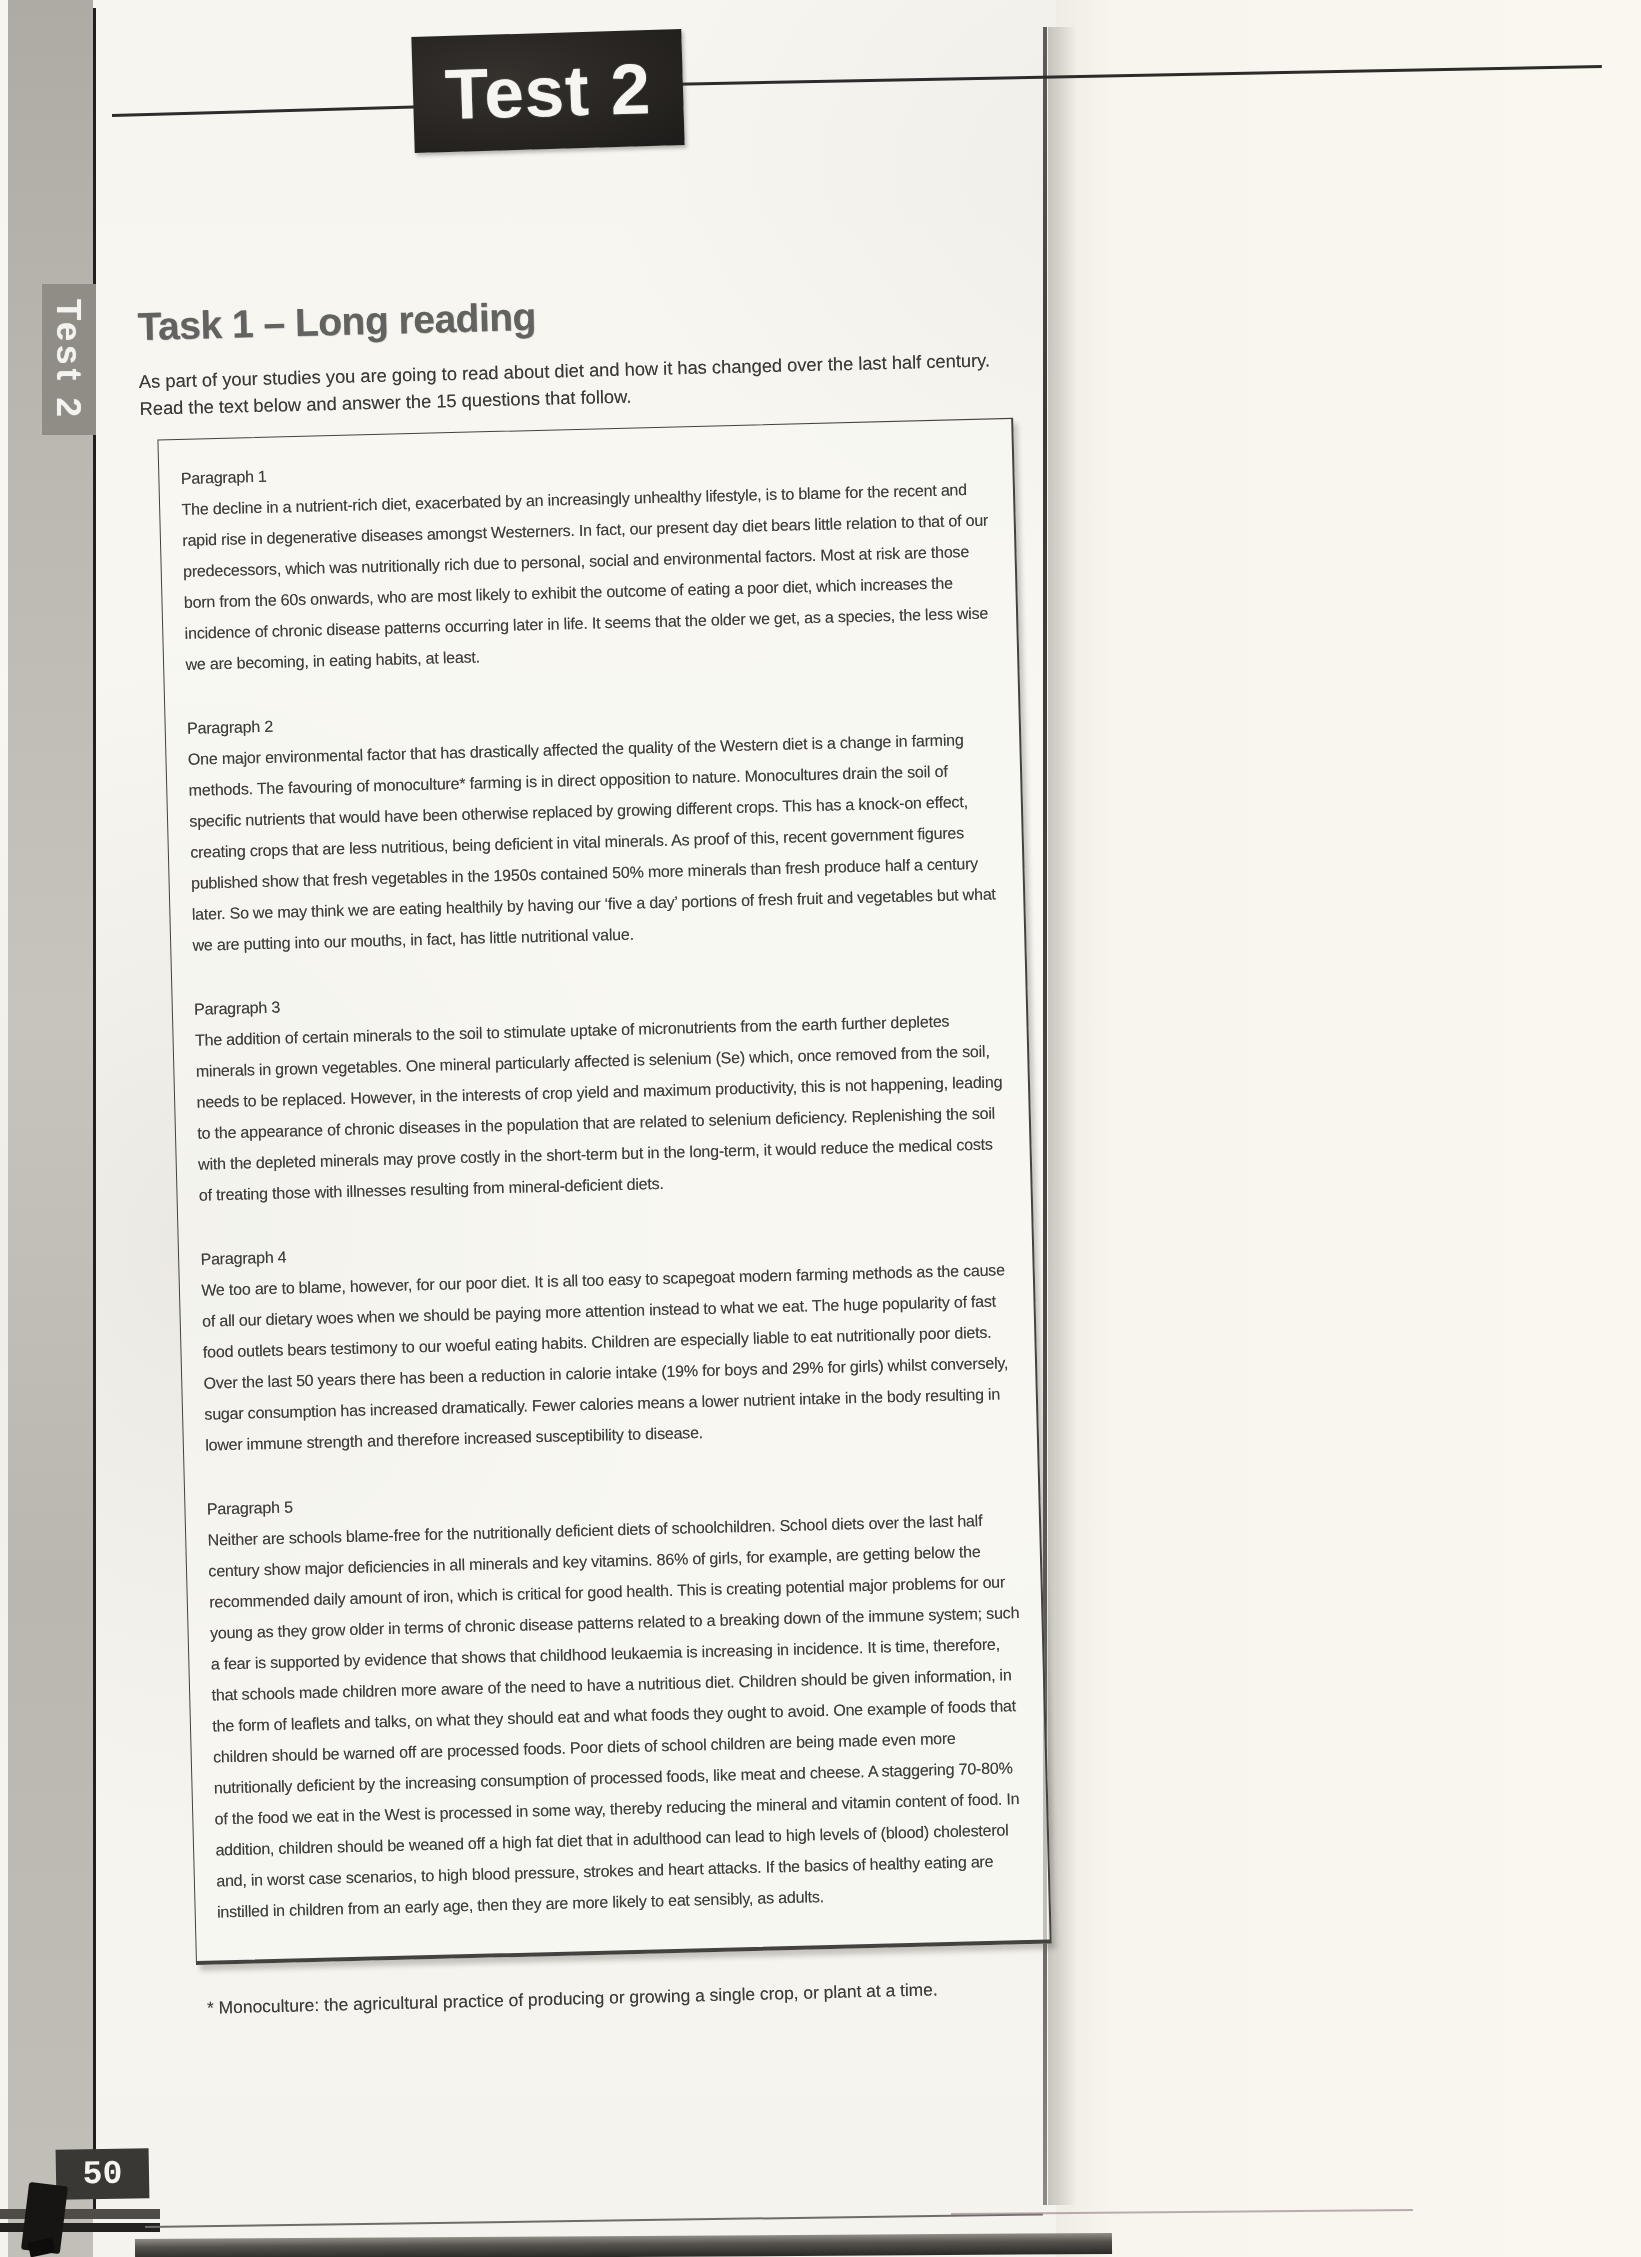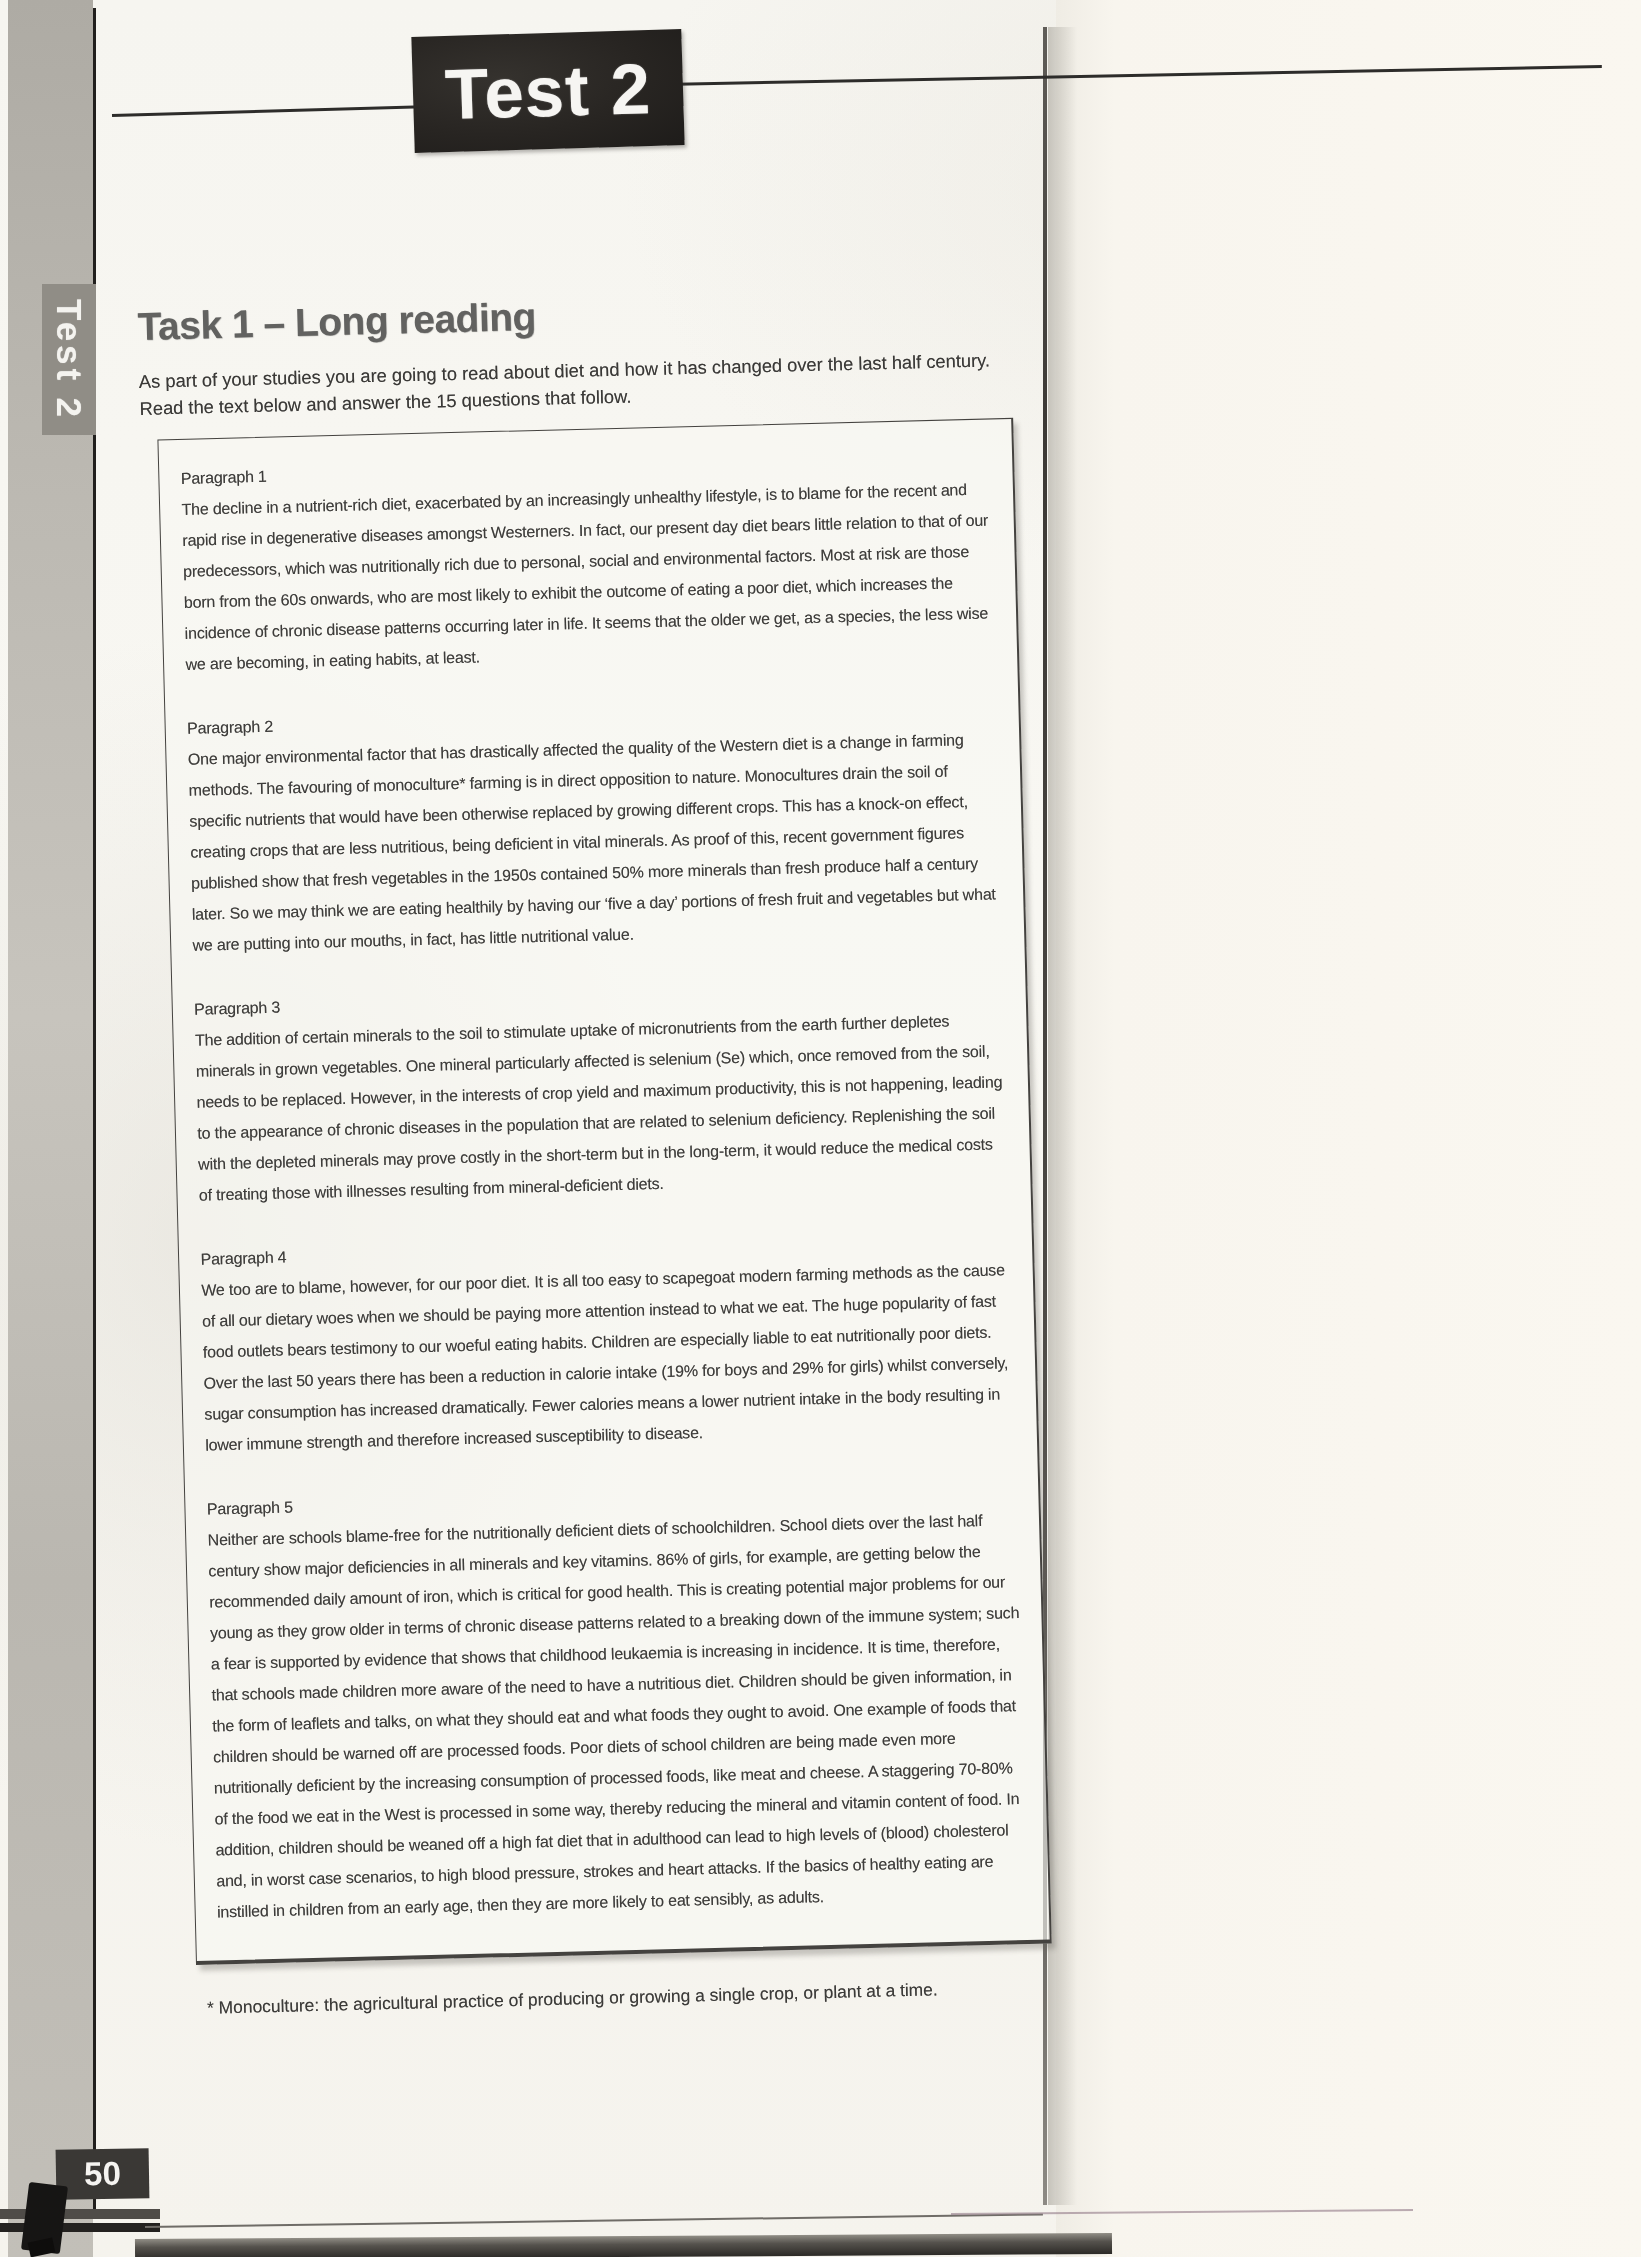--- a/index.html
+++ b/index.html
@@ -49,21 +49,21 @@
     border:1.9px solid #44423f;border-right-width:2.9px;border-bottom-width:4.8px;
     padding:23px 21px 33px 21px;box-shadow:3.9px 5.8px 5.8px rgba(95,92,86,.32);}
   .para{margin:0 0 33px 0;}
   .para:last-of-type{margin-bottom:0;}
   .para-label{font-size:16px;line-height:31px;letter-spacing:-0.2px;}
   .para-text{font-size:16px;line-height:31px;letter-spacing:-0.2px;text-align:left;}
   .footnote{margin:33px 0 0 27px;font-size:17.4px;color:#3c3b39;}
   
   .page-num-box{position:absolute;left:56px;top:2149px;width:93px;height:50px;background:#3a3835;
     display:flex;align-items:center;justify-content:center;transform:rotate(-1deg);}
-  .page-num-box span{color:#f5f4f1;font-size:33px;font-weight:bold;}
+  .page-num-box span{color:#f5f4f1;font-size:33px;font-weight:bold;font-family:Liberation Mono, monospace;}
   .footer-bar1{position:absolute;left:0;top:2209px;width:160px;height:9.7px;background:#4f4c48;}
   .footer-bar2{position:absolute;left:0;top:2223px;width:160px;height:8.7px;background:#242220;}
   .corner-blob{position:absolute;left:25px;top:2184px;width:39px;height:68px;background:#161514;
     transform:rotate(7deg);border-radius:2.9px;}
   .corner-blob2{position:absolute;left:29px;top:2240px;width:25px;height:15.4px;background:#0e0d0c;
     transform:rotate(-12deg);}
   .bottom-edge{position:absolute;left:135px;top:2236px;width:977px;height:21px;
     background:linear-gradient(180deg,#918e86 0%,#55524d 40%,#2c2a27 100%);transform:rotate(-.35deg);}
   .bottom-line{position:absolute;left:145px;top:2226px;width:898px;height:1.9px;background:#6f6c67;
     transform:rotate(-.8deg);transform-origin:left center;}

